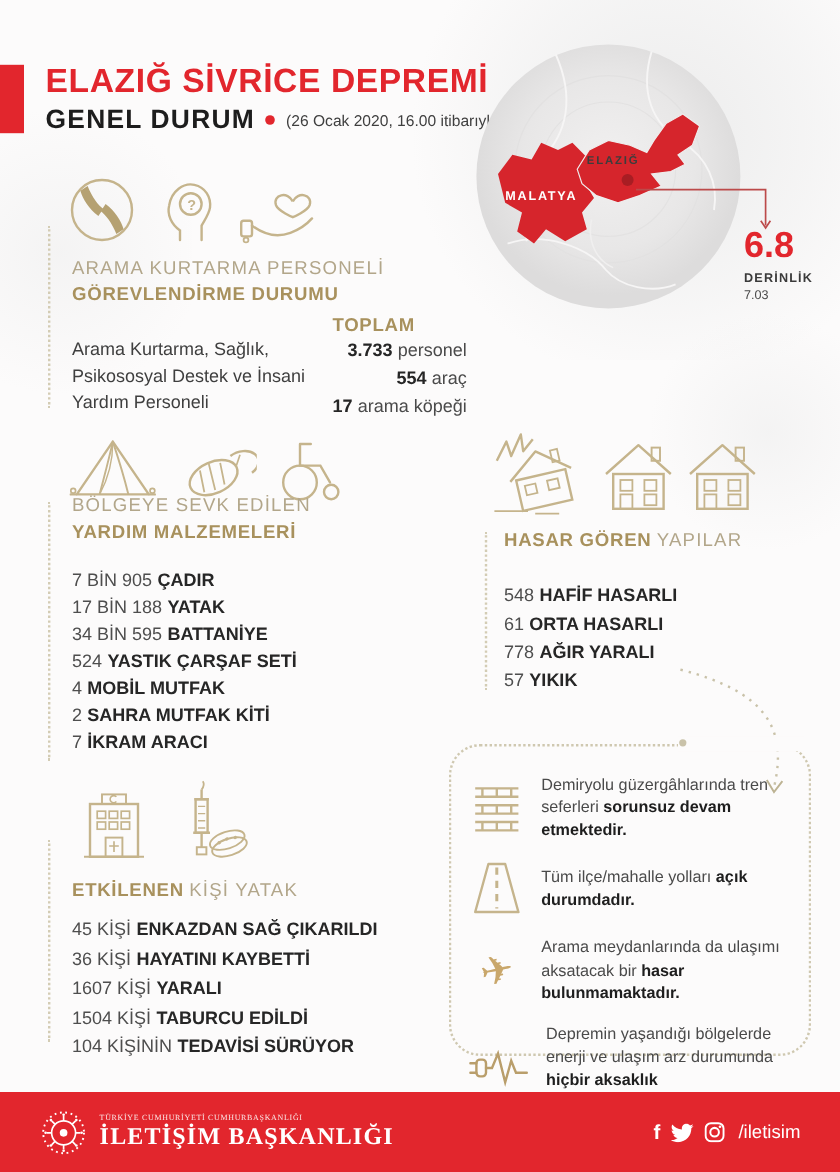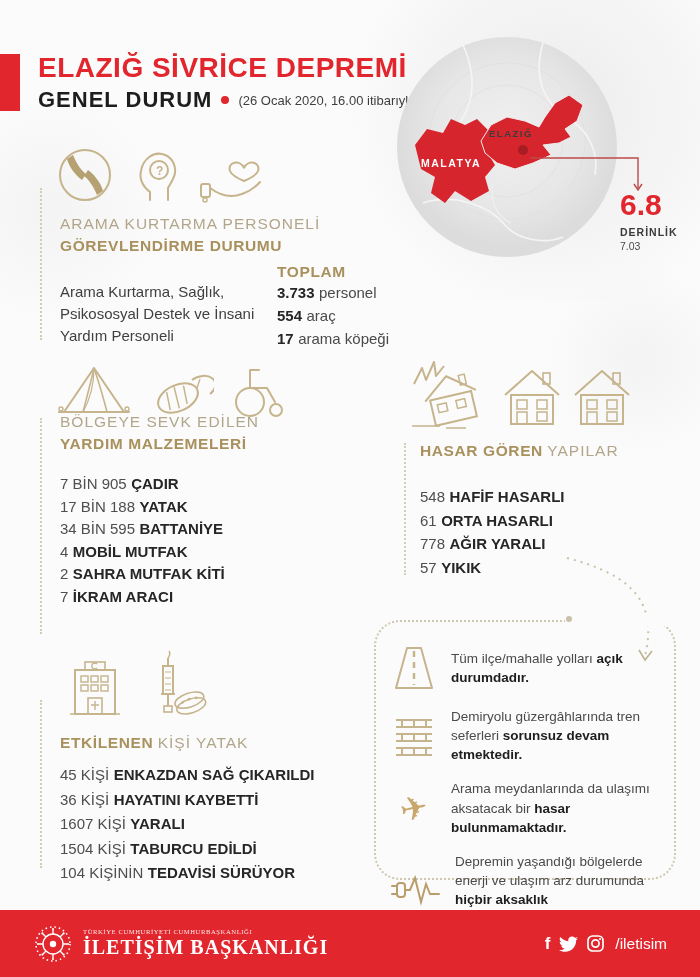--- a/index.html
+++ b/index.html
@@ -43,21 +43,21 @@
   .kv-list .row { white-space:nowrap; }
   .kv-list .val { font-size:15px; color:#4e4e4e; }
   .kv-list .lbl { font-size:15px; color:#262626; font-weight:800; }
   .list-supplies .row { margin-bottom:4.5px; }
   .list-damage  .row { margin-bottom:5.5px; }
   .list-affected .row { margin-bottom:6.5px; }
 
   .desc-text { position:absolute; left:60px; top:281px; width:214px; font-size:15px; line-height:22px; color:#3f3f3f; }
   .toplam-label { position:absolute; left:277px; top:263px; font-size:15.5px; font-weight:800; letter-spacing:.6px; color:#a8915d; }
   .list-totals { left:277px; top:284px; }
-  .list-totals .row { margin-bottom:5px; }
+  .list-totals .row { margin-bottom:5px;text-align:right; }
   .list-totals .val { font-weight:800; color:#262626; }
   .list-totals .lbl { font-weight:400; color:#4a4a4a; }
 
   .icon-row { position:absolute; display:flex; align-items:flex-end; }
   svg.gicon { display:block; }
 
   
   .status-box { position:absolute; left:374px; top:620px; width:302px; height:260px;
                 border:2px dotted #cfc8b0; border-radius:26px; padding:22px 14px 0 14px;
                 display:flex; flex-direction:column; gap:15px; }
@@ -195,20 +195,21 @@
   </div>
   <div class="dotted-rail" style="left:40px; top:418px; height:216px;"></div>
   <div class="sec-head" style="left:60px; top:411px;">
     <div class="h-light">BÖLGEYE SEVK EDİLEN</div>
     <div class="h-bold">YARDIM MALZEMELERİ</div>
   </div>
   <div class="kv-list list-supplies" style="left:60px; top:475px;">
     <div class="row"><span class="val">7 BİN 905</span> <span class="lbl">ÇADIR</span></div>
     <div class="row"><span class="val">17 BİN 188</span> <span class="lbl">YATAK</span></div>
     <div class="row"><span class="val">34 BİN 595</span> <span class="lbl">BATTANİYE</span></div>
+    <div class="row"><span class="val">524</span> <span class="lbl">YASTIK ÇARŞAF SETİ</span></div>
     <div class="row"><span class="val">4</span> <span class="lbl">MOBİL MUTFAK</span></div>
     <div class="row"><span class="val">2</span> <span class="lbl">SAHRA MUTFAK KİTİ</span></div>
     <div class="row"><span class="val">7</span> <span class="lbl">İKRAM ARACI</span></div>
   </div>
 
   <div class="icon-row" style="left:406px; top:358px; gap:10px;">
     <svg class="gicon" width="86" height="72">
       <g transform="rotate(-13 44 44)">
         <path d="M20,38 L46,18 L72,38" fill="none" stroke="#c5b48c" stroke-width="2" stroke-linejoin="round"></path>
         <rect x="25" y="38" width="42" height="26" fill="none" stroke="#c5b48c" stroke-width="2"></rect>
@@ -297,41 +298,41 @@
   </div>
 
   <svg class="deco-curve" width="135" height="125">
     <path d="M22,10 C92,28 112,58 100,108" fill="none" stroke="#c9c2a9" stroke-width="2" stroke-dasharray="2,5"></path>
     <path d="M94,102 L100,112 L107,103" fill="none" stroke="#bdb393" stroke-width="1.6"></path>
   </svg>
 
   <div class="status-box">
     <div class="status-row">
       <span class="status-icon">
-        <svg width="44" height="48">
-            <path d="M15,4 L29,4 L40,44 L4,44 Z" fill="none" stroke="#c5b48c" stroke-width="2" stroke-linejoin="round"></path>
-            <path d="M22,7 V41" stroke="#c5b48c" stroke-width="2.5" stroke-dasharray="6,5"></path>
-          </svg>
-      </span>
-      <p class="status-text"><span>Tüm ilçe/mahalle yolları </span><strong>açık durumdadır.</strong></p>
-    </div>
-    <div class="status-row">
-      <span class="status-icon">
         <svg width="46" height="44">
           <g stroke="#c5b48c" stroke-width="2" fill="none">
             <path d="M5,6 H41 M5,13 H41"></path>
               <path d="M11,6 V13 M23,6 V13 M35,6 V13"></path>
             <path d="M5,20 H41 M5,27 H41"></path>
               <path d="M11,20 V27 M23,20 V27 M35,20 V27"></path>
             <path d="M5,34 H41 M5,41 H41"></path>
               <path d="M11,34 V41 M23,34 V41 M35,34 V41"></path>
           </g>
         </svg>
       </span>
       <p class="status-text"><span>Demiryolu güzergâhlarında tren seferleri </span><strong>sorunsuz devam etmektedir.</strong></p>
+    </div>
+    <div class="status-row">
+      <span class="status-icon">
+        <svg width="44" height="48">
+            <path d="M15,4 L29,4 L40,44 L4,44 Z" fill="none" stroke="#c5b48c" stroke-width="2" stroke-linejoin="round"></path>
+            <path d="M22,7 V41" stroke="#c5b48c" stroke-width="2.5" stroke-dasharray="6,5"></path>
+          </svg>
+      </span>
+      <p class="status-text"><span>Tüm ilçe/mahalle yolları </span><strong>açık durumdadır.</strong></p>
     </div>
     <div class="status-row">
       <span class="status-icon plane-glyph">✈</span>
       <p class="status-text"><span>Arama meydanlarında da ulaşımı aksatacak bir </span><strong>hasar bulunmamaktadır.</strong></p>
     </div>
     <div class="status-row">
       <span class="status-icon">
         <svg width="52" height="40">
           <g stroke="#b99e6b" stroke-width="2" fill="none" stroke-linecap="round">
             <path d="M2,16 H7 M2,24 H7"></path>

